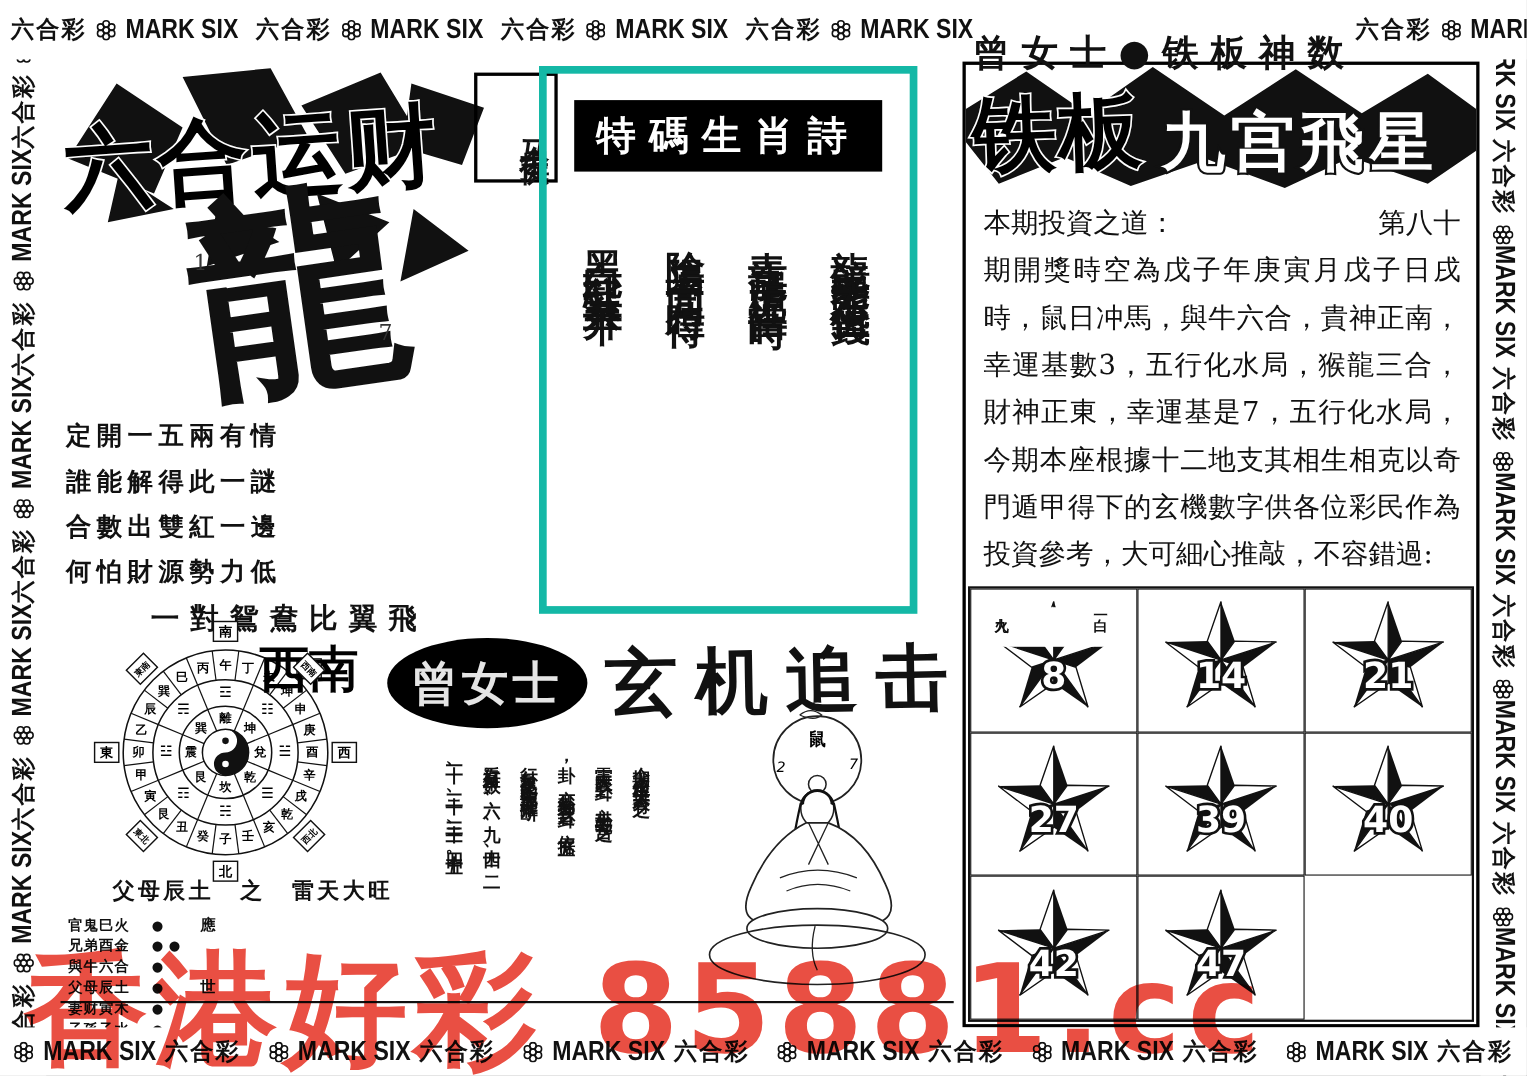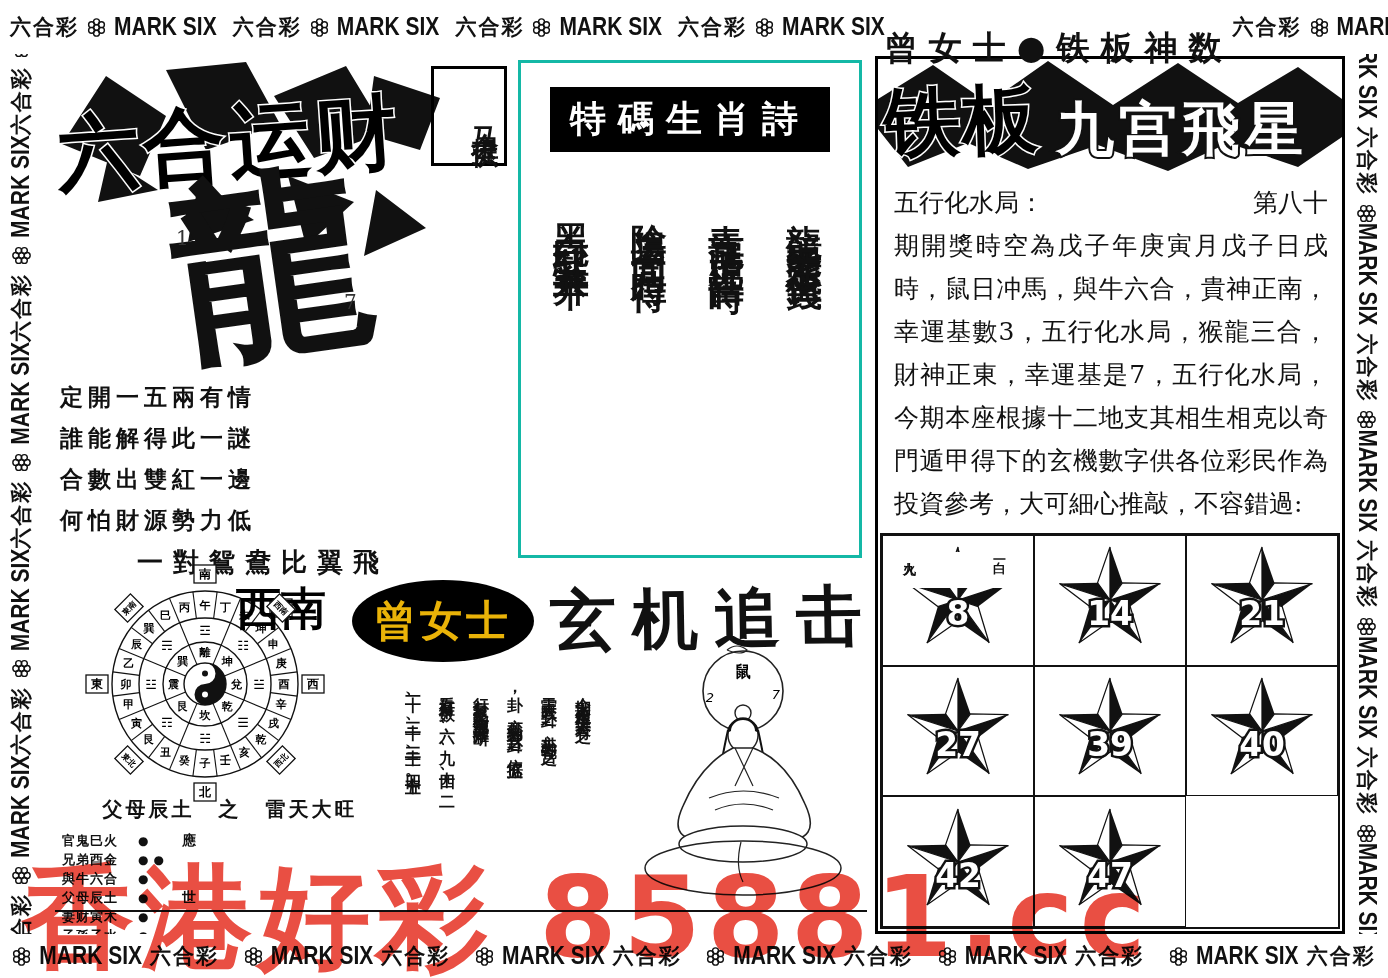--- a/index.html
+++ b/index.html
@@ -29,21 +29,21 @@
   .f-shards2{position:absolute;left:120px;top:118px;}
   .f-dragon{position:absolute;left:125px;top:108px;font-size:198px;line-height:1;font-weight:900;
             font-family:"DejaVu Serif",serif;transform:rotate(-8deg);}
   .f-digit{position:absolute;font-size:20px;color:#333;font-family:"DejaVu Serif",serif;}
   .poem{position:absolute;top:318px;left:12px;display:flex;gap:26px;}
   .poem-col div{font-family:"DejaVu Serif",serif;font-weight:bold;font-size:23px;line-height:41px;
                 letter-spacing:5px;white-space:nowrap;}
   .poem-footer{position:absolute;top:487px;left:89px;font-size:26px;font-weight:bold;letter-spacing:10px;
                font-family:"DejaVu Serif",serif;white-space:nowrap;}
   
-  .zodiac{position:absolute;left:518px;top:60px;width:344px;height:498px;border:3px solid #14b8a6;box-sizing:border-box;}
+  .zodiac{position:absolute;left:490px;top:60px;width:344px;height:498px;border:7px solid #14b8a6;box-sizing:border-box;}
   .z-header{margin:24px auto 0;width:max-content;padding:8px 20px;background:#000;color:#fff;
             font-size:36px;font-weight:900;letter-spacing:12px;white-space:nowrap;}
   .z-cols{position:absolute;top:132px;left:26px;right:30px;bottom:30px;display:flex;
           flex-direction:row-reverse;justify-content:space-between;}
   .z-col{writing-mode:vertical-rl;font-family:"DejaVu Serif",serif;font-size:36px;font-weight:bold;letter-spacing:9px;}
   
   .nine{position:absolute;left:875px;top:56px;width:470px;height:878px;border:3px solid #000;box-sizing:border-box;}
   .n-par{position:absolute;top:122px;left:16px;right:14px;font-family:"DejaVu Serif",serif;
          font-size:25px;line-height:43px;text-align:justify;}
   .n-first{display:flex;justify-content:space-between;}
@@ -59,21 +59,21 @@
   .hex{position:absolute;left:62px;top:796px;width:336px;}
   .hex-title{display:flex;justify-content:center;gap:24px;font-family:"DejaVu Serif",serif;
              font-weight:bold;font-size:20px;letter-spacing:3px;white-space:nowrap;}
   .hex-cols{display:flex;gap:32px;margin-top:8px;flex-direction:column;}
   .hex-row{display:flex;align-items:center;height:19px;}
   .hx-label{width:76px;font-family:"DejaVu Serif",serif;font-weight:bold;font-size:13px;letter-spacing:1px;white-space:nowrap;}
   .hx-dots{width:44px;font-size:12px;letter-spacing:5px;white-space:nowrap;}
   .hx-mark{width:18px;font-family:"DejaVu Serif",serif;font-weight:bold;font-size:14px;}
   
   .m-badge{position:absolute;left:352px;top:580px;width:182px;height:82px;background:#000;border-radius:50%;
-           color:#eab308;display:flex;align-items:center;justify-content:center;font-size:42px;font-weight:900;
+           color:#e5e5e5;display:flex;align-items:center;justify-content:center;font-size:42px;font-weight:900;
            letter-spacing:4px;z-index:2;}
   .m-title{position:absolute;left:550px;top:574px;font-size:66px;font-weight:900;letter-spacing:16px;
            font-family:"DejaVu Serif",serif;transform:rotate(-1deg);white-space:nowrap;}
   .m-cols{position:absolute;left:402px;top:684px;height:256px;display:flex;flex-direction:row-reverse;
           justify-content:flex-start;gap:13px;}
   .m-col{writing-mode:vertical-rl;font-family:"DejaVu Serif",serif;font-size:16px;font-weight:bold;letter-spacing:3px;}
   .m-figure{position:absolute;left:615px;top:634px;}
   .divider{position:absolute;left:55px;top:910px;width:812px;height:2px;background:#111;}
   
   .watermark{position:absolute;left:22px;top:843px;font-size:112px;font-weight:900;letter-spacing:6px;
@@ -396,21 +396,21 @@
   </section>
 
   <section class="nine">
     <svg width="464" height="116" viewBox="0 0 464 116">
       <path d="M0,40 L55,6 L110,44 L170,2 L235,46 L300,4 L360,44 L420,8 L464,40 L464,78 L420,108 L350,84 L290,112 L220,86 L150,110 L90,84 L30,108 L0,70 Z" fill="#111"></path>
       <text x="6" y="88" font-size="76" font-weight="bold" letter-spacing="2" fill="#000" stroke="#fff" stroke-width="3" paint-order="stroke" font-family="'DejaVu Serif',serif" transform="rotate(-2 80 60)">铁板</text>
       <text x="178" y="90" font-size="58" font-weight="bold" letter-spacing="5" fill="#fff" stroke="#111" stroke-width="4" paint-order="stroke" font-family="'DejaVu Sans',sans-serif">九宫飛星</text>
     </svg>
     <div class="n-par">
       <div class="n-first">
-        <span>五行化水局：</span>
+        <span>本期投資之道：</span>
         <span>第八十</span>
       </div>
       <div>期開獎時空為戊子年庚寅月戊子日戌時，鼠日冲馬，與牛六合，貴神正南，幸運基數3，五行化水局，猴龍三合，財神正東，幸運基是7，五行化水局，今期本座根據十二地支其相生相克以奇門遁甲得下的玄機數字供各位彩民作為投資參考，大可細心推敲，不容錯過:</div>
     </div>
     <div class="star-grid" id="star-grid">
         <div class="star-cell">
           <svg viewBox="0 0 120 116" width="118" height="112">
             <polygon points="60,58 60.0,3.0 72.9,40.2" fill="#111"></polygon>
             <polygon points="60,58 47.1,40.2 60.0,3.0" fill="#fff" stroke="#111" stroke-width="1.3"></polygon>
             <polygon points="60,58 112.3,41.0 80.9,64.8" fill="#111"></polygon>

